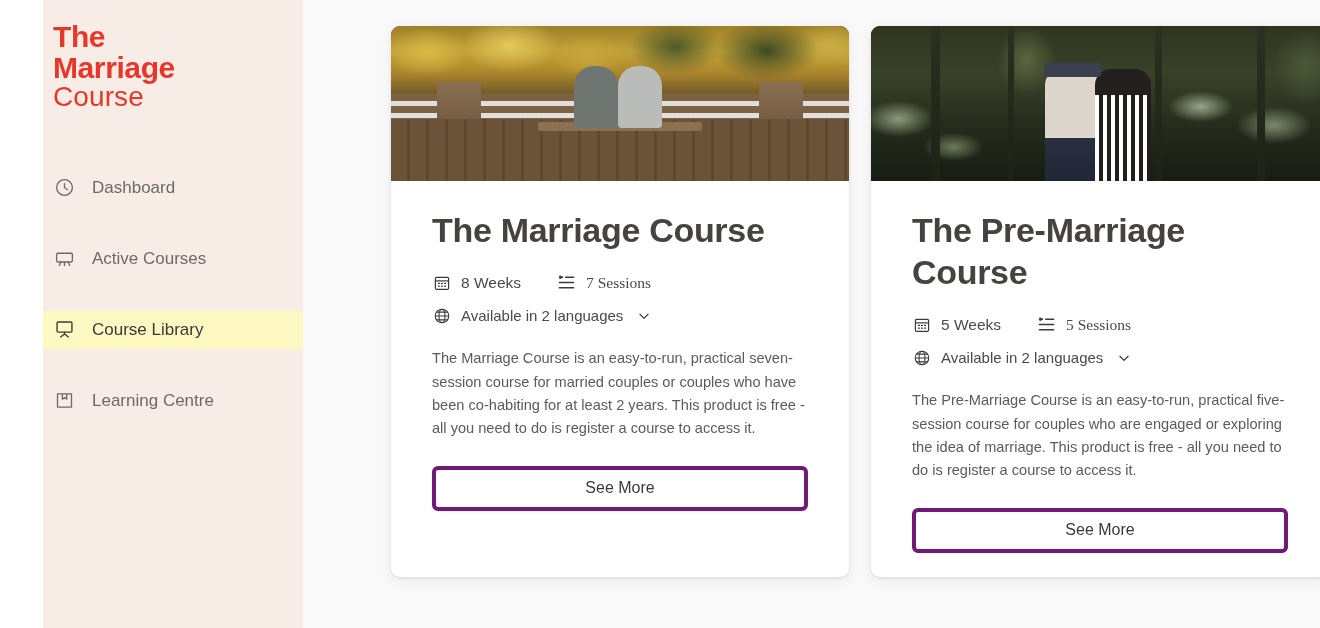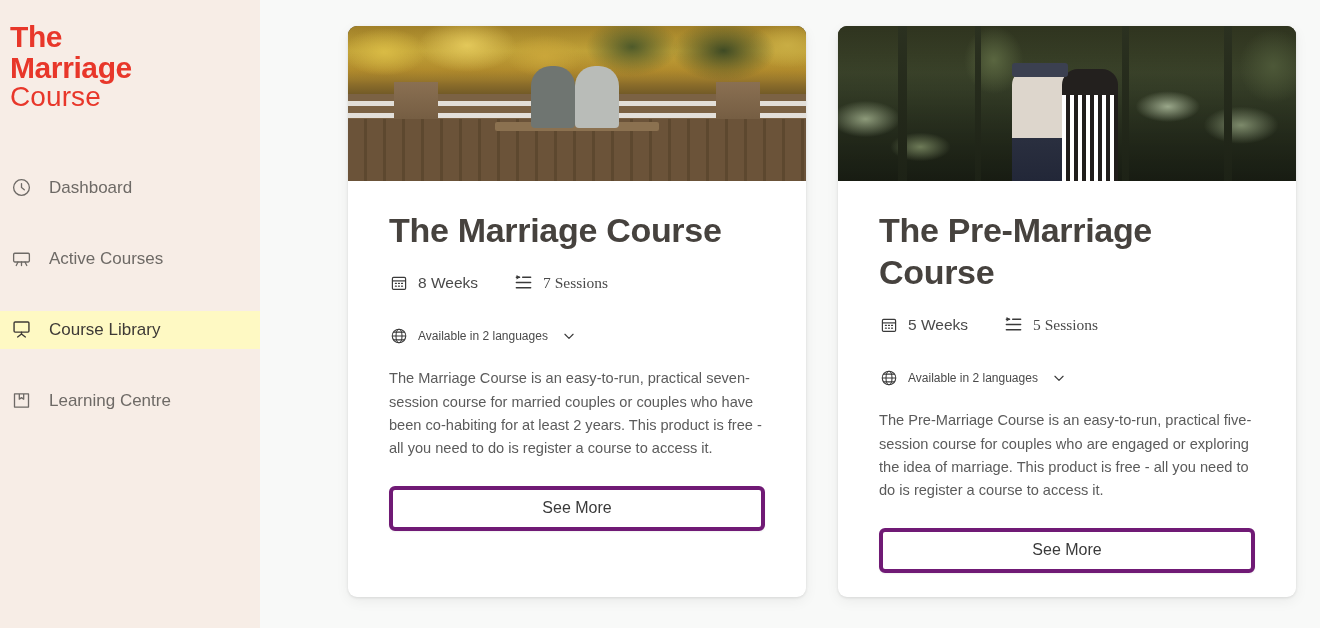--- a/index.html
+++ b/index.html
@@ -9,20 +9,21 @@
     height: 628px;
     overflow: hidden;
     font-family: "Liberation Sans", sans-serif;
     background: #ffffff;
   }
 
   .app {
     display: flex;
     width: 1320px;
     height: 495px;
+    padding-left: 43px;
   }
 
   
   .sidebar {
     width: 260px;
     min-width: 260px;
     height: 628px;
     background: #F7EDE6;
     position: relative;
     padding-top: 22px;
@@ -83,21 +84,21 @@
   .main {
     flex: 1;
     height: 628px;
     background: #F8F9F8;
     position: relative;
     overflow: hidden;
   }
 
   .cards {
     display: flex;
-    gap: 32px;
+    gap: 22px;
     padding: 26px 0 0 88px;
   }
 
   .card {
     width: 458px;
     min-width: 458px;
     background: #ffffff;
     border-radius: 9px;
     box-shadow: 0 1px 3px rgba(0,0,0,0.10), 0 4px 14px rgba(0,0,0,0.06);
     overflow: hidden;
@@ -233,24 +234,23 @@
     display: inline-flex; align-items: center; justify-content: center;
     flex: 0 0 19px;
   }
   .meta-ico svg { display: block; }
 
   .lang-row {
     display: flex;
     align-items: center;
     gap: 10px;
     color: #4A4A4A;
-    font-size: 12px;
+    font-size: 15px;
     cursor: pointer;
     margin-bottom: 22px;
-    margin-top: 20px;
   }
   .chev { margin-left: 4px; display: inline-flex; }
 
   .card-desc {
     color: #5B5B5B;
     font-size: 14.6px;
     line-height: 1.60;
     margin-bottom: 25px;
   }
 

